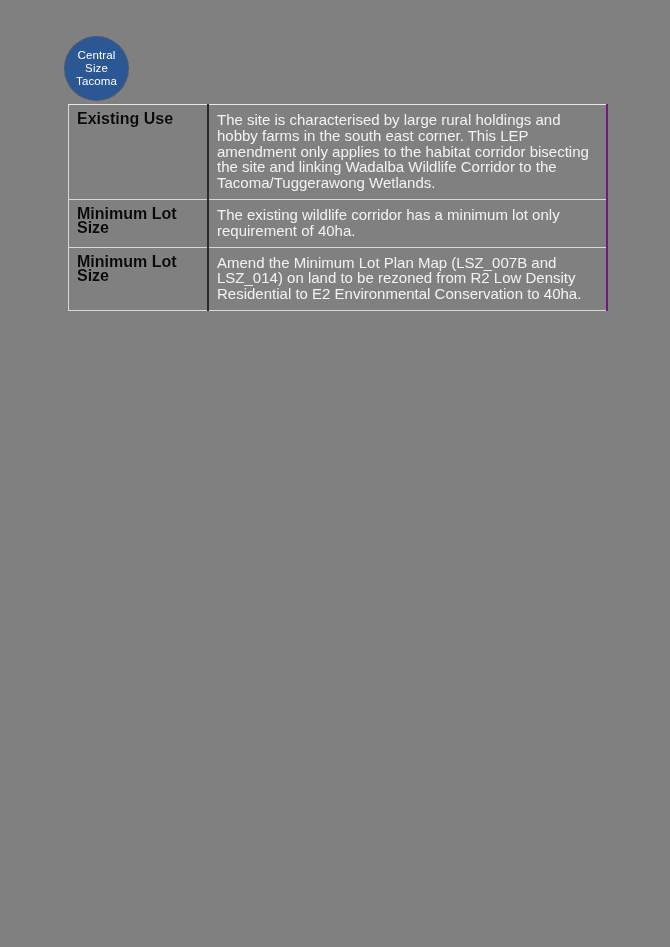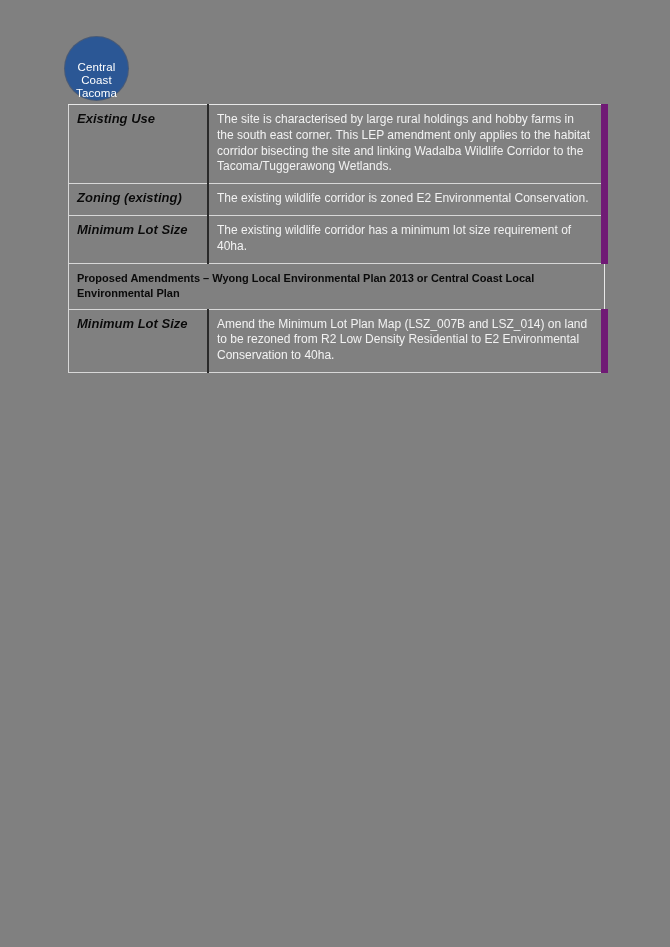--- a/index.html
+++ b/index.html
@@ -20,21 +20,21 @@
     position: absolute;
     left: 65px;
     top: 37px;
     width: 63px;
     height: 63px;
     border-radius: 50%;
     background: #2b5795;
     display: flex;
     flex-direction: column;
     align-items: center;
-    justify-content: flex-end;
+    justify-content: center;
     box-shadow: 0 0 0 1px rgba(30,60,110,0.55);
     z-index: 5;
   }
   #council-logo .logo-line {
     color: #ffffff;
     font-size: 11.5px;
     line-height: 13px;
     letter-spacing: 0.1px;
     white-space: nowrap;
     text-align: center;
@@ -55,32 +55,31 @@
     background: #808080;
     border-top: 1px solid #d8d8d8;
     border-bottom: 1px solid #d8d8d8;
   }
   #amendment-table tr:first-child td { border-top: 1px solid #e8e8e8; }
 
   .col-label {
     width: 122px;
     color: #0a0a0a;
     font-weight: bold;
-    font-size: 13px;
+    font-size: 16px;
     line-height: 14px;
     border-left: 1px solid #d8d8d8;
     border-right: 2px solid #2a2a2a;
     text-shadow: 0 0 1px rgba(255,255,255,0.18);
-    font-style: italic;
   }
   .col-body {
     color: #f2f2f2;
-    font-size: 12px;
+    font-size: 15px;
     line-height: 15.8px;
-    border-right: 7px solid #701a75;
+    border-right: 2px solid #701a75;
   }
   .row-section td {
     color: #0a0a0a;
     font-weight: bold;
     font-size: 11px;
     line-height: 15px;
     border-left: 1px solid #d8d8d8;
     border-right: 1px solid #e8e8e8;
     border-top: 2px solid #2a2a2a;
     border-bottom: 2px solid #2a2a2a;
@@ -89,39 +88,32 @@
   .row-tall .col-label,
   .row-tall .col-body { padding-bottom: 34px; }
   .row-last .col-label,
   .row-last .col-body { border-bottom: 2px solid #3a3a3a; padding-bottom: 12px; }
 </style>
 </head>
 <body>
 
 <div id="council-logo">
   <span class="logo-line">Central</span>
-  <span class="logo-line">Coast</span>
+  <span class="logo-line">Size</span>
   <span class="logo-line">Tacoma</span>
 </div>
 
 <table id="amendment-table">
   <tbody>
     <tr class="row-tall">
       <td class="col-label">Existing Use</td>
       <td class="col-body">The site is characterised by large rural holdings and hobby farms in the south east corner. This LEP amendment only applies to the habitat corridor bisecting the site and linking Wadalba Wildlife Corridor to the Tacoma/Tuggerawong Wetlands.</td>
     </tr>
     <tr>
-      <td class="col-label">Zoning (existing)</td>
-      <td class="col-body">The existing wildlife corridor is zoned E2 Environmental Conservation.</td>
-    </tr>
-    <tr>
       <td class="col-label">Minimum Lot Size</td>
-      <td class="col-body">The existing wildlife corridor has a minimum lot size requirement of 40ha.</td>
-    </tr>
-    <tr class="row-section">
-      <td colspan="2">Proposed Amendments – Wyong Local Environmental Plan 2013 or Central Coast Local Environmental Plan</td>
+      <td class="col-body">The existing wildlife corridor has a minimum lot only requirement of 40ha.</td>
     </tr>
     <tr class="row-last">
       <td class="col-label">Minimum Lot Size</td>
       <td class="col-body">Amend the Minimum Lot Plan Map (LSZ_007B and LSZ_014) on land to be rezoned from R2 Low Density Residential to E2 Environmental Conservation to 40ha.</td>
     </tr>
   </tbody>
 </table>
 
 </body></html>

